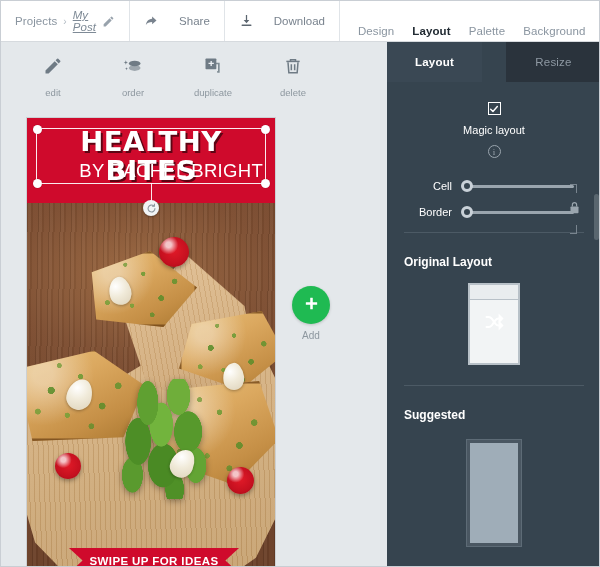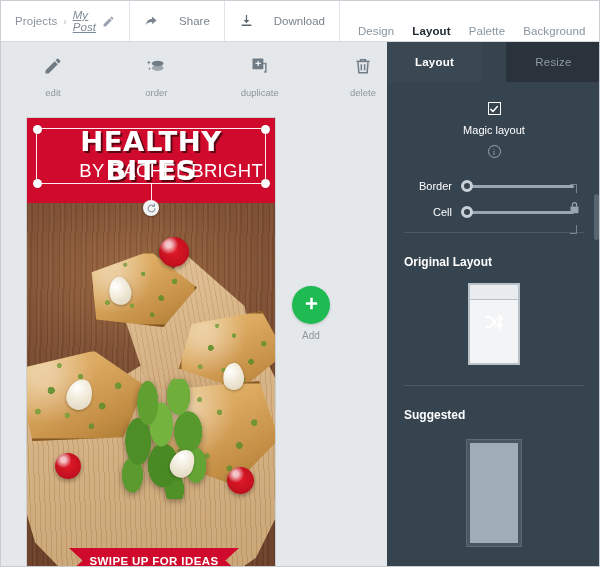--- a/index.html
+++ b/index.html
@@ -58,21 +58,21 @@
     position: absolute; left: 0; top: 41px;
     width: 386px; height: 526px;
     background: #e4e8eb;
   }
 
   
   .objbar {
     position: absolute; left: 0; top: 3px;
     width: 386px; height: 60px;
     display: flex; align-items: flex-start;
-    padding-left: 28px; gap: 53px; justify-content: space-between;
+    padding-left: 28px; gap: 32px;
   }
   .objbtn {
     width: 48px;
     display: flex; flex-direction: column; align-items: center;
     gap: 7px;
     padding-top: 11px;
   }
   .objbtn .lbl { font-size: 9.5px; color: #8d979f; }
 
   
@@ -563,28 +563,28 @@
             <path d="M4 12.5l5.5 5.5L20 6"></path>
           </svg>
         </span>
         <span class="magic-lbl">Magic layout</span>
         <span class="info-ico">i</span>
       </div>
 
       <div class="sliders">
 
         <div class="slrow">
-          <span class="slname">Border</span>
+          <span class="slname">Cell</span>
           <span class="sltrack">
             <span class="slthumb"></span>
           </span>
         </div>
 
         <div class="slrow">
-          <span class="slname">Cell</span>
+          <span class="slname">Border</span>
           <span class="sltrack">
             <span class="slthumb"></span>
           </span>
         </div>
 
         <div class="lockwrap">
           <span class="brk brk-t"></span>
           <span class="brk brk-b"></span>
           <span class="lock-ico">
             <svg width="13" height="15" viewBox="0 0 24 26" fill="#9aa5ae">

